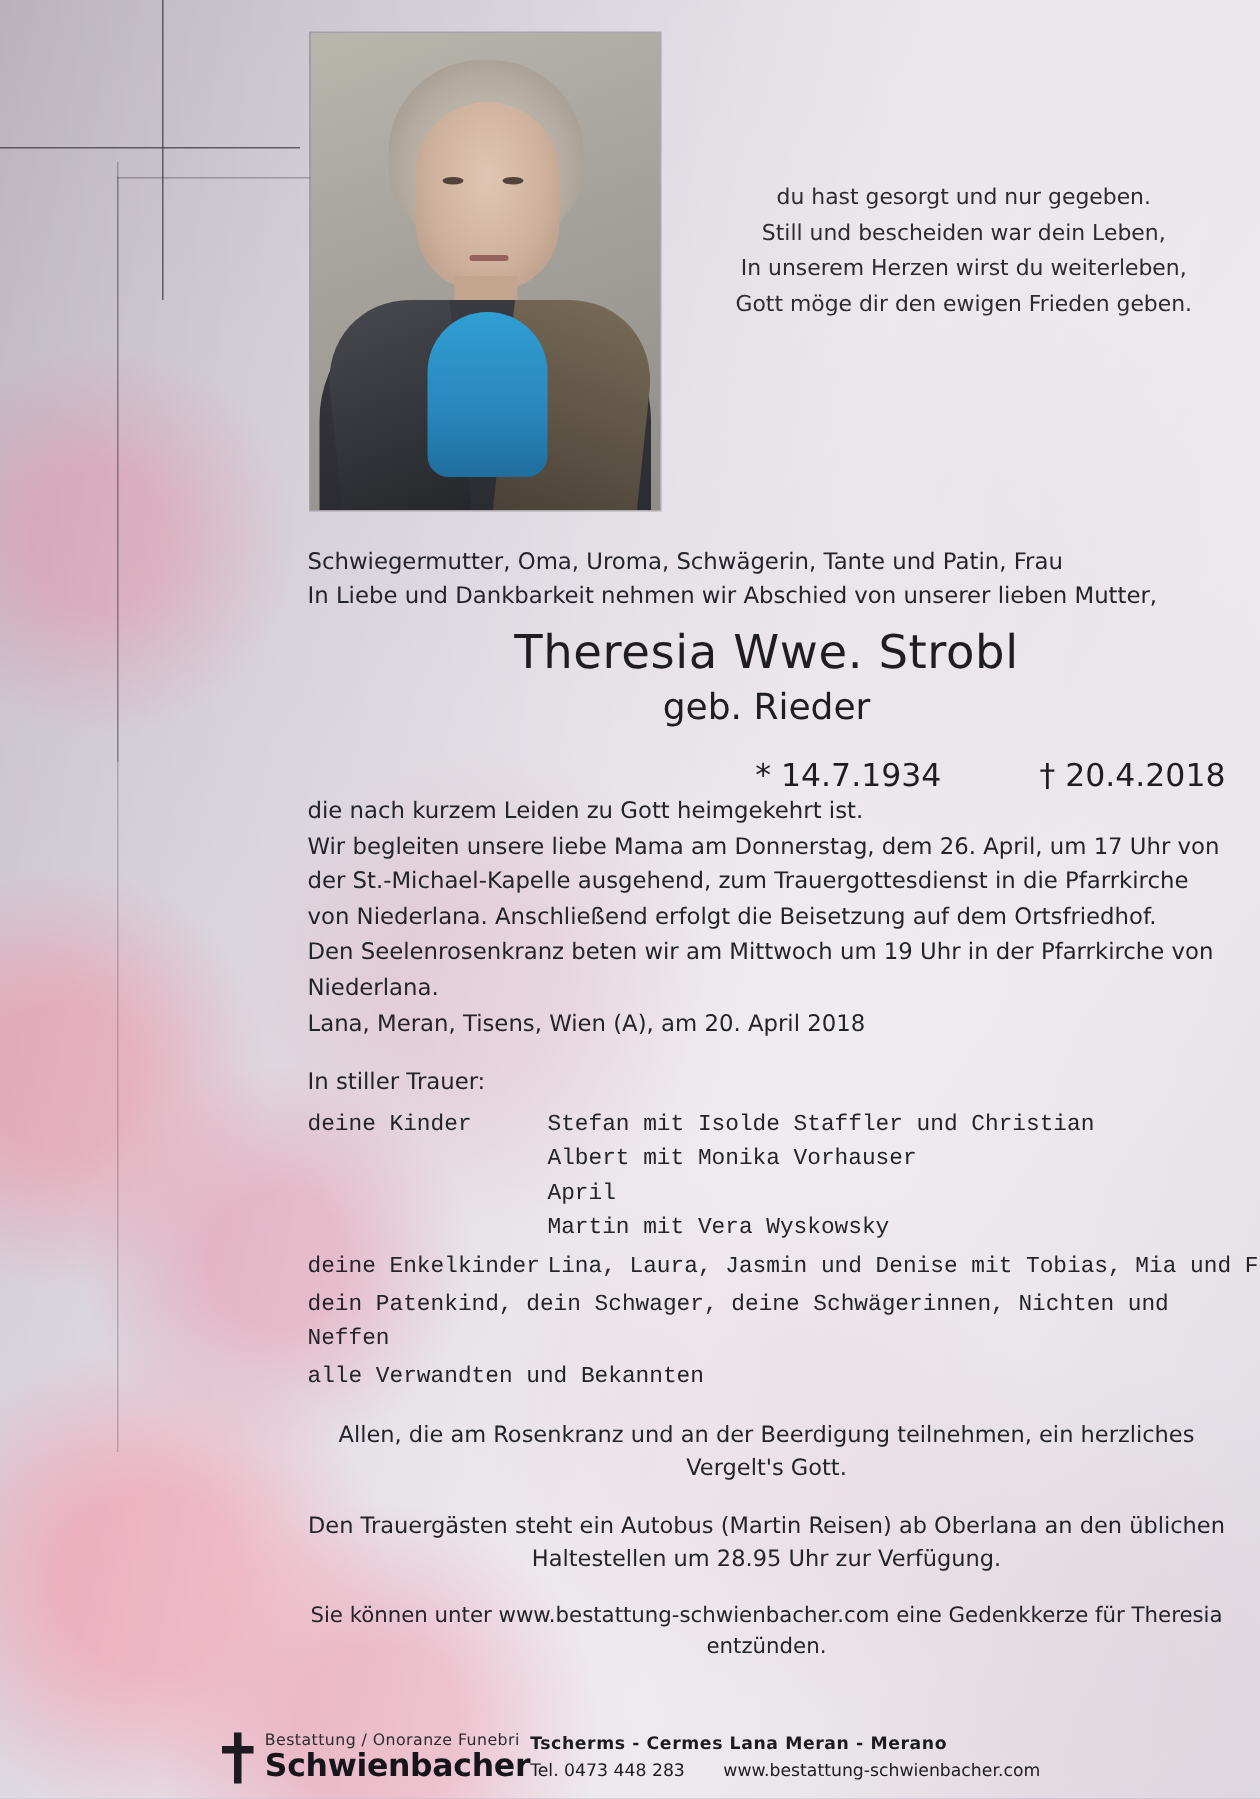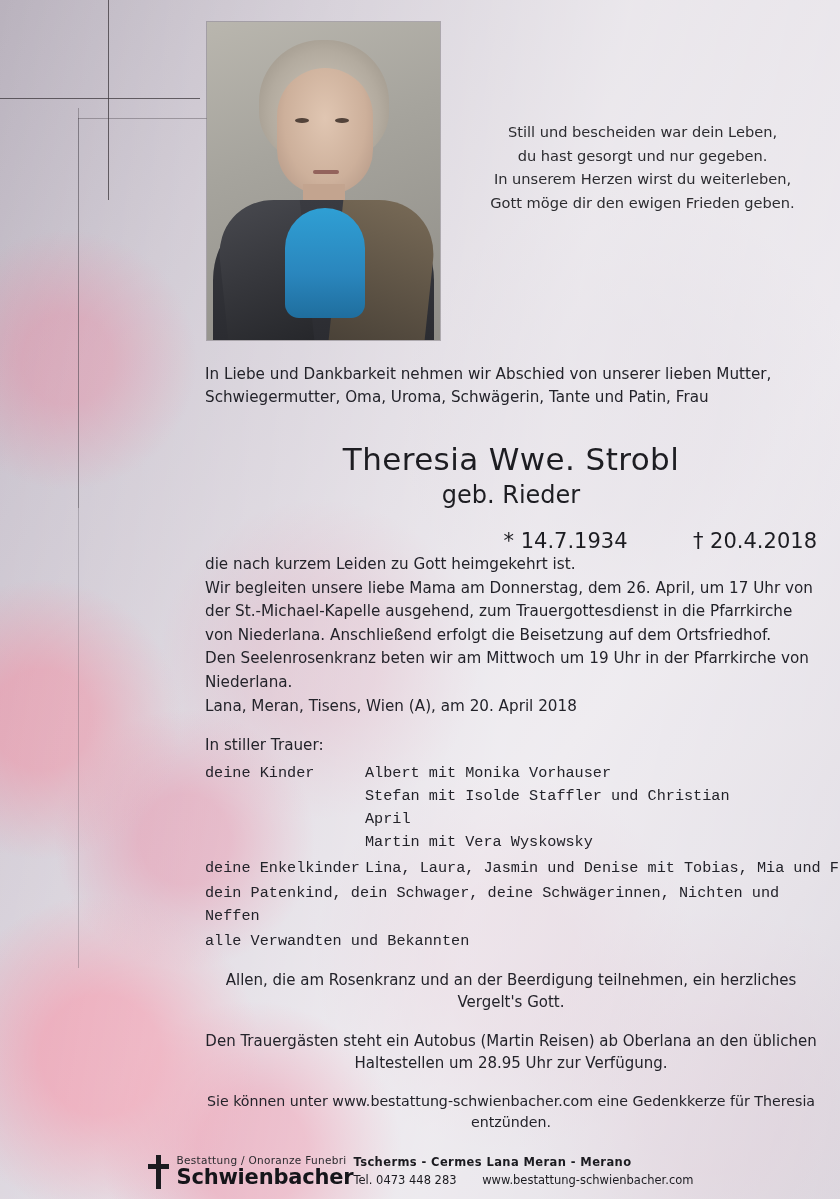--- a/index.html
+++ b/index.html
@@ -152,21 +152,21 @@
     color: #23232a;
   }
   .intro {
     font-size: 15.2px;
     line-height: 1.52;
   }
   .name {
     text-align: center;
     font-size: 31px;
     letter-spacing: 0.4px;
-    margin-top: 32px;
+    margin-top: 8px;
     color: #1d1d22;
   }
   .maiden {
     text-align: center;
     font-size: 24px;
     margin-top: 4px;
     color: #1d1d22;
   }
   .dates {
     text-align: right;
@@ -274,31 +274,31 @@
       <div class="eye-r"></div>
       <div class="mouth"></div>
       <div class="neck"></div>
       <div class="body"></div>
       <div class="coat-l"></div>
       <div class="coat-r"></div>
       <div class="scarf"></div>
     </div>
 
     <div class="poem">
+      <div>du hast gesorgt und nur gegeben.</div>
       <div>Still und bescheiden war dein Leben,</div>
-      <div>du hast gesorgt und nur gegeben.</div>
       <div>In unserem Herzen wirst du weiterleben,</div>
       <div>Gott möge dir den ewigen Frieden geben.</div>
     </div>
 
     <div class="body-text">
 
       <div class="intro">
+        <div>Schwiegermutter, Oma, Uroma, Schwägerin, Tante und Patin, Frau</div>
         <div>In Liebe und Dankbarkeit nehmen wir Abschied von unserer lieben Mutter,</div>
-        <div>Schwiegermutter, Oma, Uroma, Schwägerin, Tante und Patin, Frau</div>
       </div>
 
       <div class="name">Theresia Wwe. Strobl</div>
       <div class="maiden">geb. Rieder</div>
 
       <div class="dates">
         <span>* 14.7.1934</span>
         <span class="sep"></span>
         <span>† 20.4.2018</span>
       </div>
@@ -307,22 +307,22 @@
       <div class="para">Wir begleiten unsere liebe Mama am Donnerstag, dem 26. April, um 17 Uhr von der St.-Michael-Kapelle ausgehend, zum Trauergottesdienst in die Pfarrkirche von Niederlana. Anschließend erfolgt die Beisetzung auf dem Ortsfriedhof.</div>
       <div class="para">Den Seelenrosenkranz beten wir am Mittwoch um 19 Uhr in der Pfarrkirche von Niederlana.</div>
       <div class="para">Lana, Meran, Tisens, Wien (A), am 20. April 2018</div>
 
       <div class="mourning-title">In stiller Trauer:</div>
 
       <div class="family">
         <div class="fam-row">
           <div class="fam-label">deine Kinder</div>
           <div class="fam-vals">
+            <div>Stefan mit Isolde Staffler und Christian</div>
             <div>Albert mit Monika Vorhauser</div>
-            <div>Stefan mit Isolde Staffler und Christian</div>
             <div>April</div>
             <div>Martin mit Vera Wyskowsky</div>
           </div>
         </div>
         <div class="fam-row fam-line">
           <div class="fam-label">deine Enkelkinder</div>
           <div class="fam-vals">
             <div>Lina, Laura, Jasmin und Denise mit Tobias, Mia und Finn</div>
           </div>
         </div>

